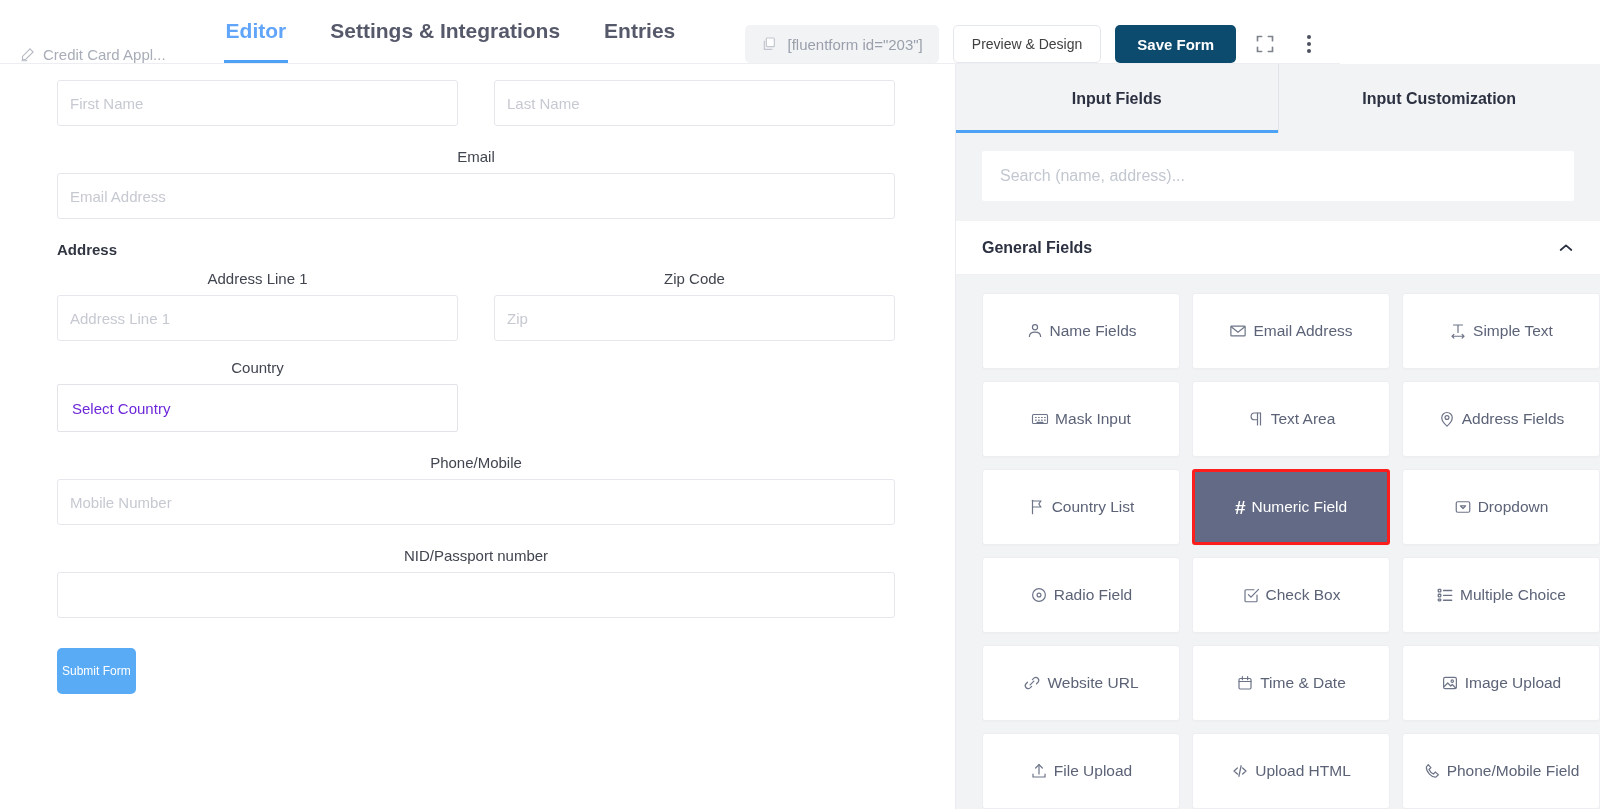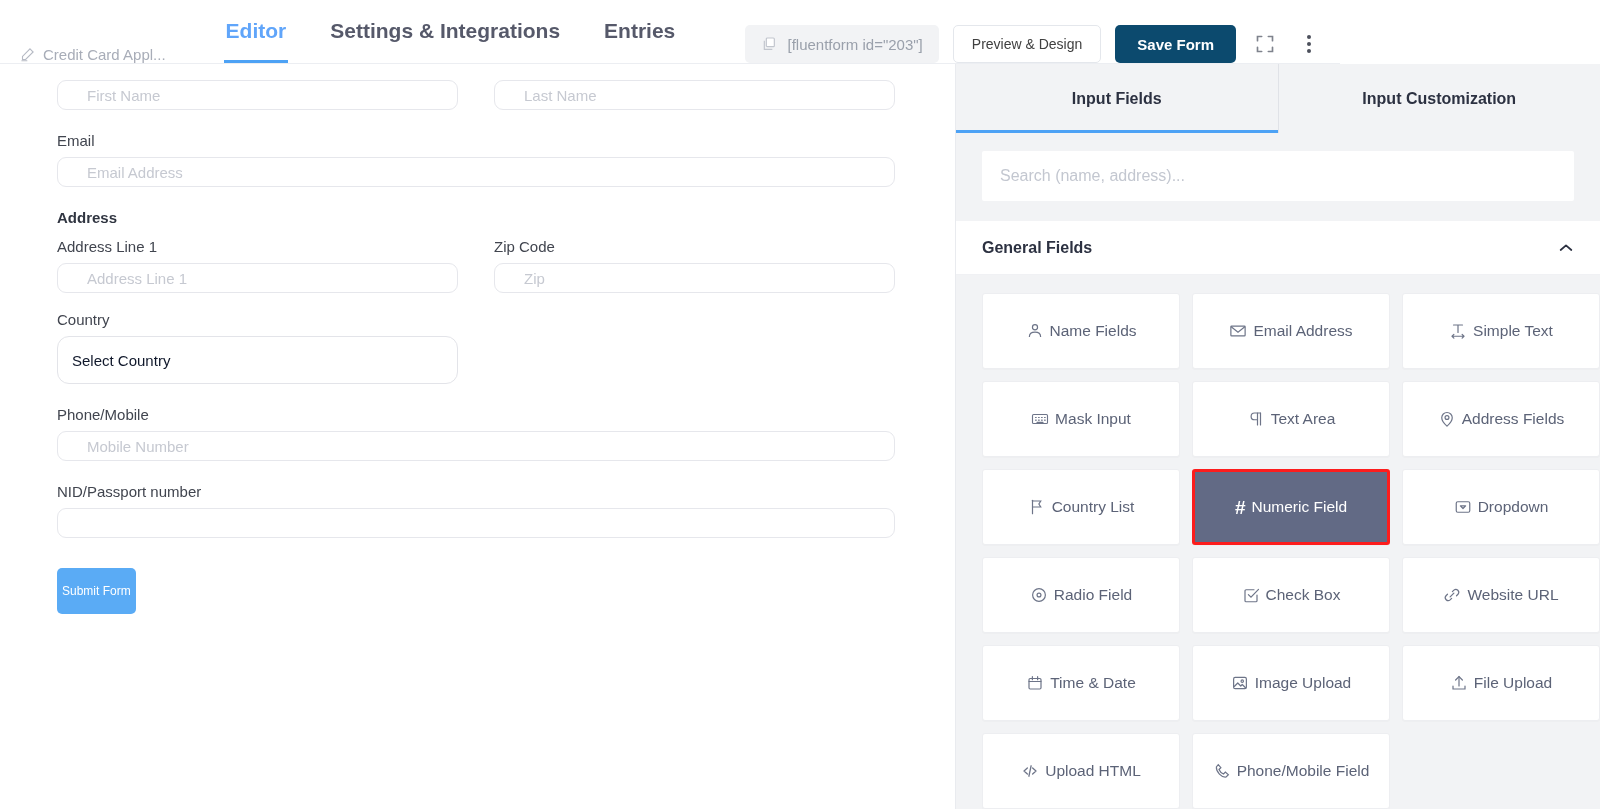--- a/index.html
+++ b/index.html
@@ -79,37 +79,37 @@
     width: 956px; height: 745px;
     background: #ffffff;
     border-right: 1px solid #e9ebef;
     overflow: hidden;
   }
   .form-inner { padding: 16px 60px 0 57px; }
 
   .row2 { display: flex; gap: 36px; }
   .col { flex: 1; min-width: 0; }
 
-  .f-label { font-size: 15px; color: #41454f; margin-bottom: 8px; display: block; }
+  .f-label { font-size: 15px; color: #41454f; margin-bottom: 8px; display: block; text-align: center; }
   .f-section { font-size: 15px; color: #303541; font-weight: bold; margin-bottom: 12px; display: block; }
 
   .f-input {
-    width: 100%; height: 30px;
-    border: 1px solid #e6e7ec; border-radius: 9px;
+    width: 100%; height: 46px;
+    border: 1px solid #e6e7ec; border-radius: 3px;
     background: #fff;
-    padding: 0 29px;
+    padding: 0 12px;
     font-size: 15px; color: #2f3340;
     font-family: "Liberation Sans", sans-serif;
     outline: none;
   }
   .f-input::placeholder { color: #c6c9d1; }
   .f-select {
-    height: 48px; border: 1px solid #e3e4e9; border-radius: 12px;
+    height: 48px; border: 1px solid #e3e4e9; border-radius: 2px;
     background: #fff; display: flex; align-items: center;
-    padding: 0 14px; font-size: 15px; color: #0f172a;
+    padding: 0 14px; font-size: 15px; color: #6d28d9;
     cursor: pointer;
   }
   .gap-sm { height: 18px; }
   .gap-md { height: 22px; }
   .gap-lg { height: 30px; }
 
   .btn-submit {
     height: 46px; padding: 0 5px;
     background: #5aabf5; border: none; border-radius: 5px;
     color: #fff; font-size: 12px; cursor: pointer;
@@ -426,20 +426,31 @@
     <div class="card">
       <span class="card-ico">
         <svg viewBox="0 0 24 24" fill="none" stroke="currentColor" stroke-width="1.6" stroke-linecap="round">
             <path d="M20 12v7.5a1.5 1.5 0 0 1-1.5 1.5h-13A1.5 1.5 0 0 1 4 19.5v-13A1.5 1.5 0 0 1 5.5 5H16"></path>
             <path d="M8.5 11.5l3.5 3.5L22 4.5"></path>
           </svg>
       </span>
       <span class="card-lbl">Check Box</span>
     </div>
 
+    <div class="card">
+      <span class="card-ico">
+        <svg viewBox="0 0 24 24" fill="none" stroke="currentColor" stroke-width="1.7" stroke-linecap="round">
+            <rect x="3" y="4.5" width="3.4" height="3.4" rx="0.6"></rect>
+            <rect x="3" y="11" width="3.4" height="3.4" rx="0.6"></rect>
+            <rect x="3" y="17.5" width="3.4" height="2.2" rx="0.6"></rect>
+            <path d="M10 6h11M10 12.5h11M10 19h11"></path>
+          </svg>
+      </span>
+      <span class="card-lbl">Multiple Choice</span>
+    </div>
 
     <div class="card">
       <span class="card-ico">
         <svg viewBox="0 0 24 24" fill="none" stroke="currentColor" stroke-width="1.6" stroke-linecap="round">
             <path d="M9.5 14.5l5-5"></path>
             <path d="M12.5 7.5l2-2a3.9 3.9 0 0 1 5.5 5.5l-2 2"></path>
             <path d="M11.5 16.5l-2 2a3.9 3.9 0 0 1-5.5-5.5l2-2"></path>
           </svg>
       </span>
       <span class="card-lbl">Website URL</span>

